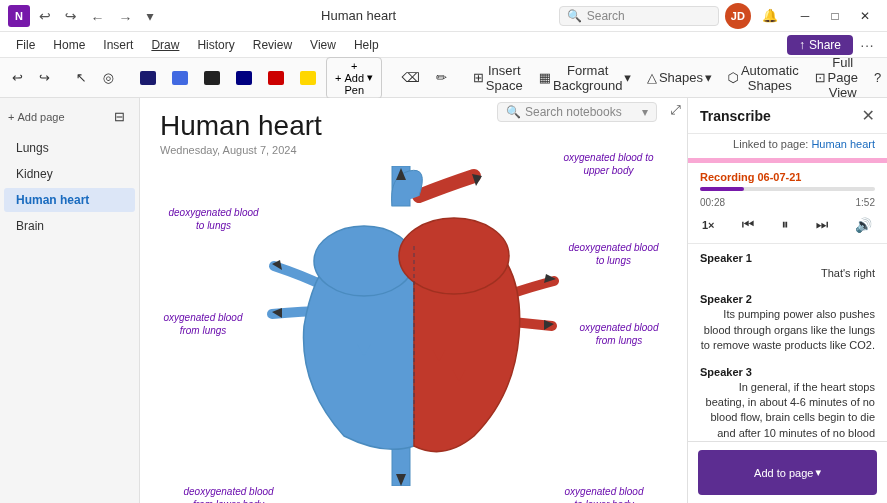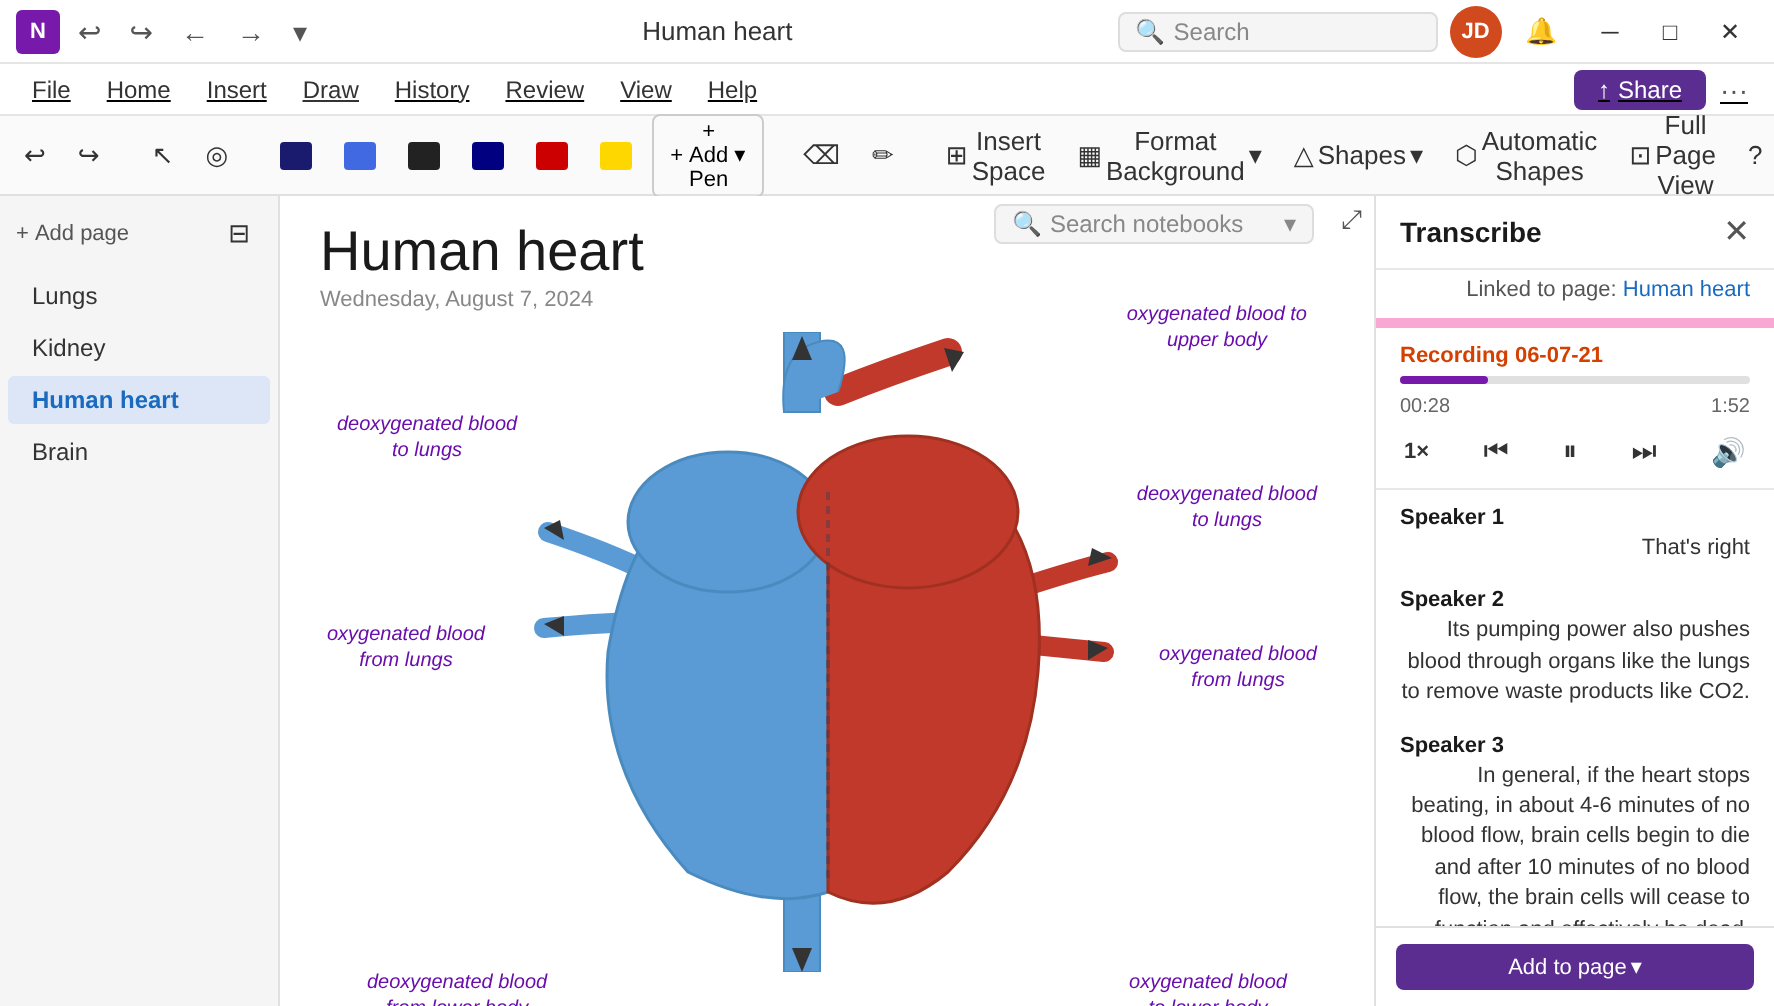--- a/index.html
+++ b/index.html
@@ -28,21 +28,20 @@
 
     
     .menu-bar {
       height: 26px;
       display: flex;
       align-items: center;
       padding: 0 8px;
       gap: 2px;
       border-bottom: 1px solid #e5e5e5;
       flex-shrink: 0;
-      text-decoration: underline;
     }
     .menu-item { font-size: 12px; color: #333; padding: 2px 8px; cursor: pointer; border-radius: 3px; }
     .menu-item.active { text-decoration: underline; }
     .share-btn { margin-left: auto; background: #5c2d91; color: white; border: none; border-radius: 4px; padding: 3px 12px; font-size: 12px; cursor: pointer; display: flex; align-items: center; gap: 4px; }
     .more-btn { background: none; border: none; cursor: pointer; font-size: 14px; color: #555; padding: 2px 5px; }
 
     
     .toolbar {
       height: 40px;
       display: flex;
@@ -166,21 +165,21 @@
       border-top: 1px solid #e0e0e0;
       display: flex;
       gap: 6px;
     }
     .add-to-page-btn {
       flex: 1;
       background: #5c2d91;
       color: white;
       border: none;
       border-radius: 4px;
-      padding: 5px 8px;
+      padding: 16px 8px;
       font-size: 11px;
       cursor: pointer;
       display: flex;
       align-items: center;
       justify-content: center;
       gap: 2px;
     }
     .new-transcript-btn {
       flex: 1;
       background: white;

